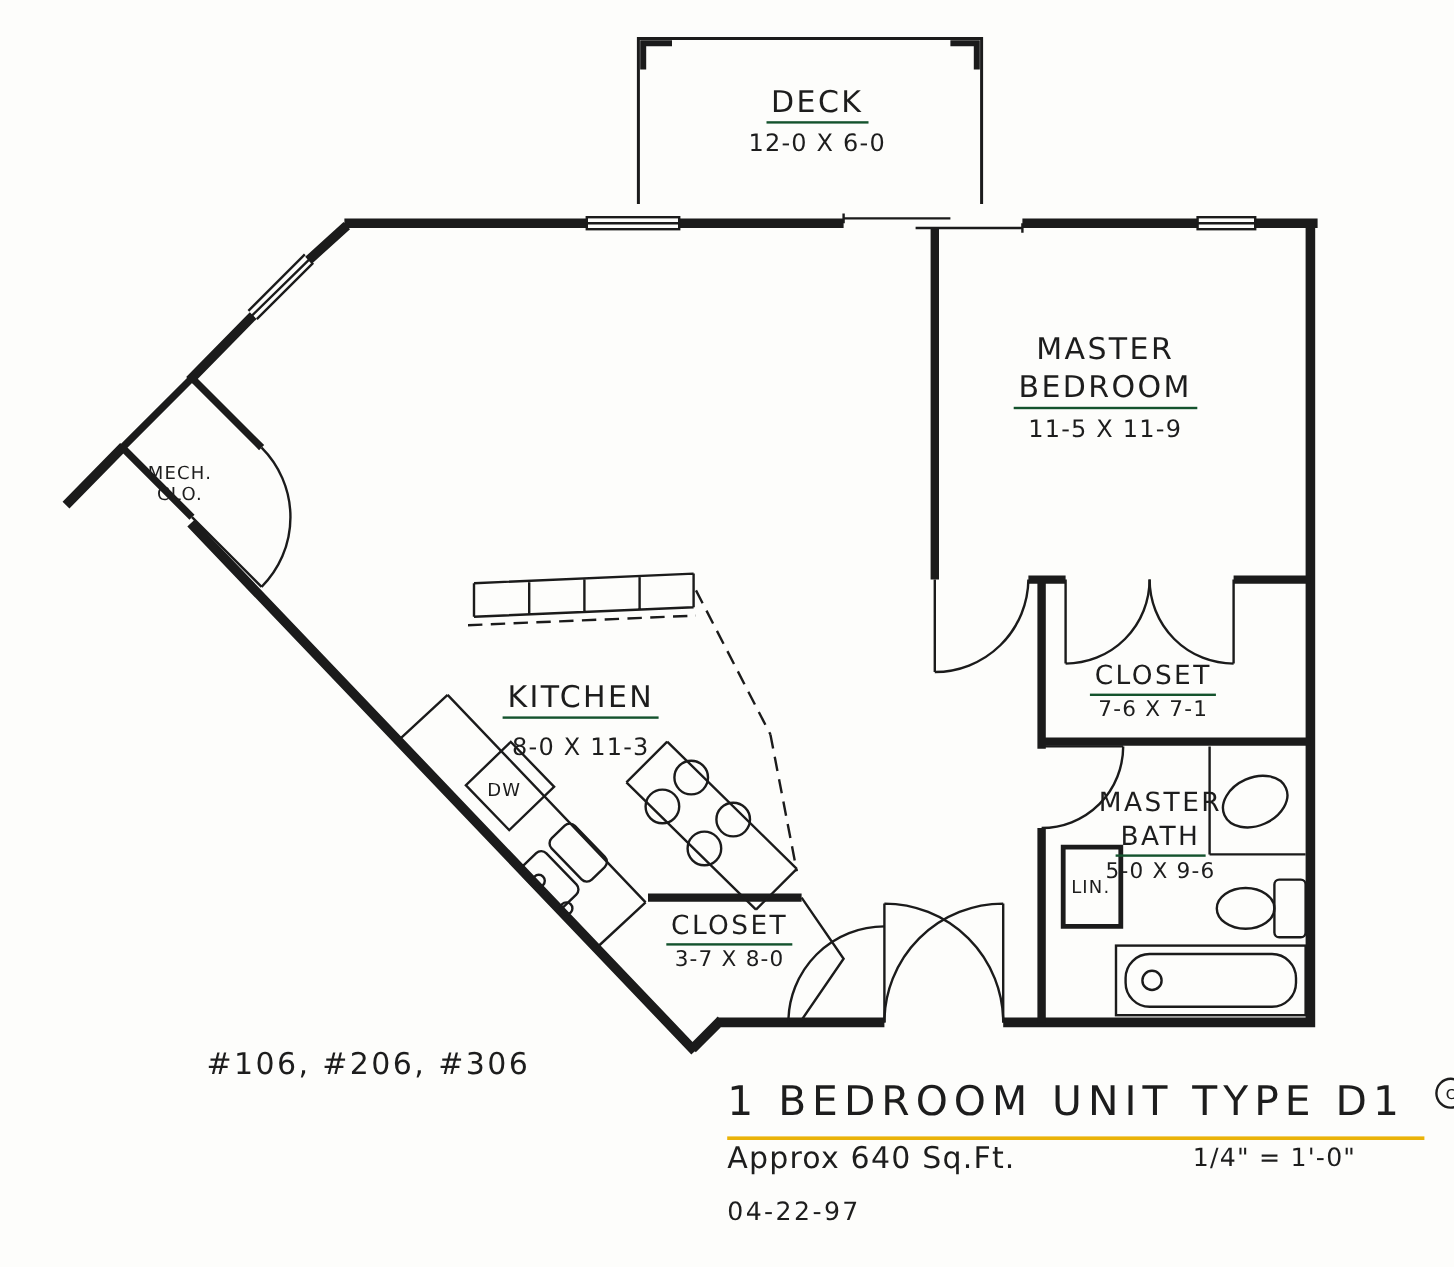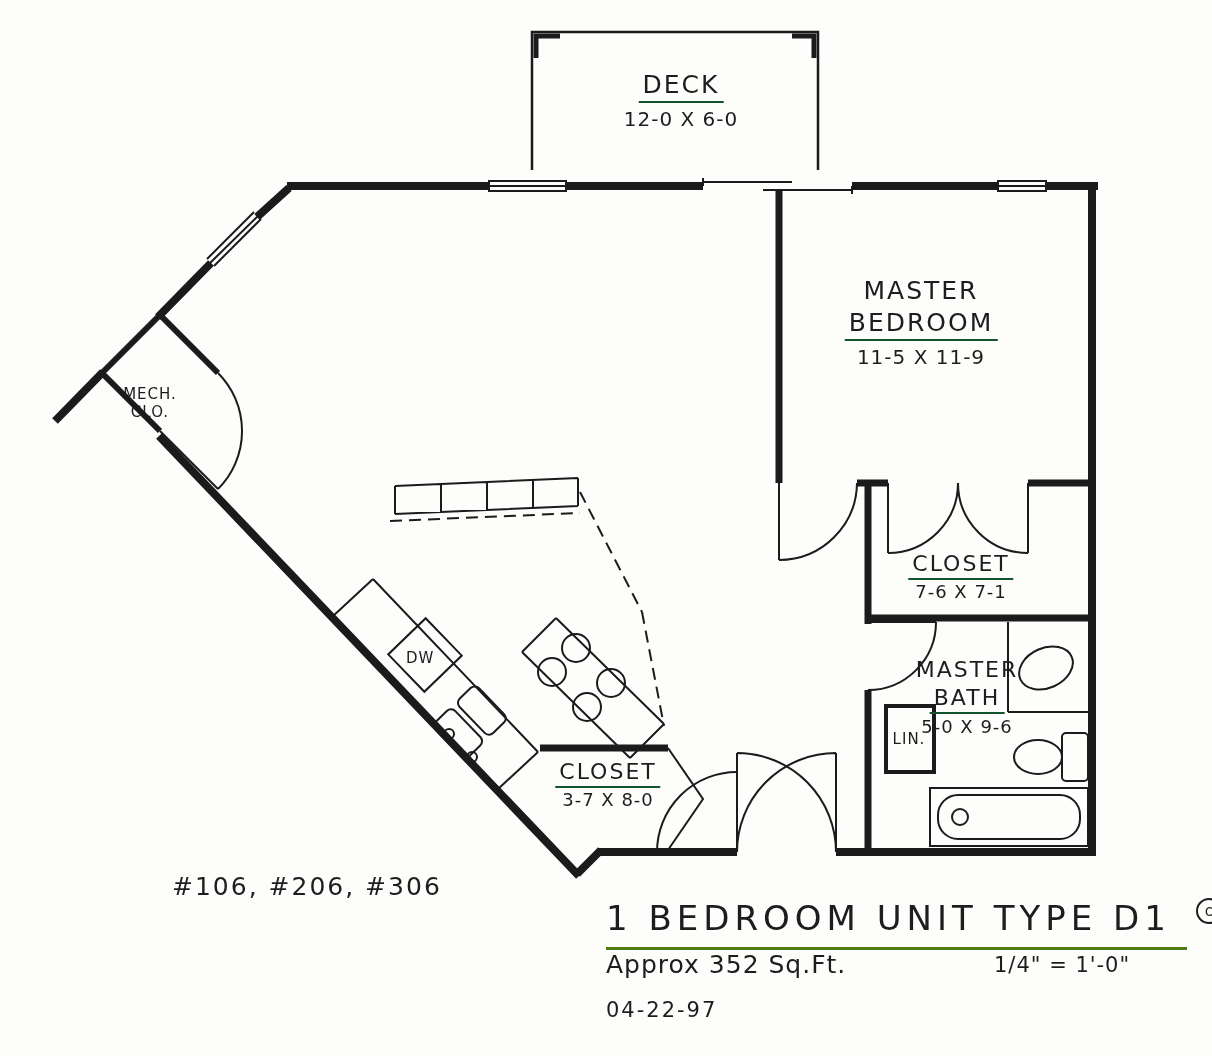--- a/index.html
+++ b/index.html
@@ -13,21 +13,21 @@
   .name { font-size:25px; letter-spacing:2px; margin-bottom:7px; }
   .dims { font-size:20px; letter-spacing:1px; }
   .u { border-bottom:2px solid #14532d; padding:0 4px 2px; }
   .sm .name { font-size:22px; margin-bottom:4px; }
   .sm .dims { font-size:18px; }
   .xs .name { font-size:15px; letter-spacing:1px; margin-bottom:0; }
 
   .annot { position:absolute; white-space:nowrap; }
   .units { font-size:25px; letter-spacing:2px; }
   .title { display:inline-block; font-size:34px; letter-spacing:5px;
-           border-bottom:3px solid #4d7c0f; padding:0 16px 9px 0; }
+           border-bottom:3px solid #eab308; padding:0 16px 9px 0; }
   .copy-circle { display:inline-flex; align-items:center; justify-content:center;
            width:26px; height:26px; border:2px solid #1d1d1d; border-radius:50%;
            font-size:15px; margin-left:9px; vertical-align:top; margin-top:0; }
   .area { font-size:25px; letter-spacing:1px; }
   .scale { font-size:21px; letter-spacing:1px; }
   .date { font-size:21px; letter-spacing:2px; }
   .disclaimer { font-size:19px; letter-spacing:1px; }
 </style>
 </head>
 <body>
@@ -134,20 +134,24 @@
     <div class="line name"><span class="u">BEDROOM</span></div>
     <div class="line dims"><span>11-5 X 11-9</span></div>
   </div>
 
   <div class="label xs" style="left:150px; top:385px">
     <div class="line name"><span>MECH.</span></div>
     <div class="line name"><span>CLO.</span></div>
   </div>
 
 
+  <div class="label" style="left:484px; top:566px">
+    <div class="line name" style="margin-bottom:14px"><span class="u">KITCHEN</span></div>
+    <div class="line dims"><span>8-0 X 11-3</span></div>
+  </div>
 
   <div class="label sm" style="left:961px; top:551px">
     <div class="line name"><span class="u">CLOSET</span></div>
     <div class="line dims"><span>7-6 X 7-1</span></div>
   </div>
 
   <div class="label sm" style="left:967px; top:657px">
     <div class="line name" style="margin-bottom:2px"><span>MASTER</span></div>
     <div class="line name"><span class="u">BATH</span></div>
     <div class="line dims"><span>5-0 X 9-6</span></div>
@@ -161,20 +165,20 @@
     <div class="line name"><span class="u">CLOSET</span></div>
     <div class="line dims"><span>3-7 X 8-0</span></div>
   </div>
 
   <div class="annot units" style="left:172px; top:872px">#106, #206, #306</div>
 
   <div class="annot" style="left:606px; top:898px">
     <span class="title">1 BEDROOM UNIT TYPE D1</span><span class="copy-circle">c</span>
   </div>
 
-  <div class="annot area" style="left:606px; top:950px">Approx 352 Sq.Ft.</div>
+  <div class="annot area" style="left:606px; top:950px">Approx 640 Sq.Ft.</div>
 
   <div class="annot scale" style="left:994px; top:953px">1/4" = 1'-0"</div>
 
   <div class="annot date" style="left:606px; top:998px">04-22-97</div>
 
 
 </div>
 
 </body></html>

